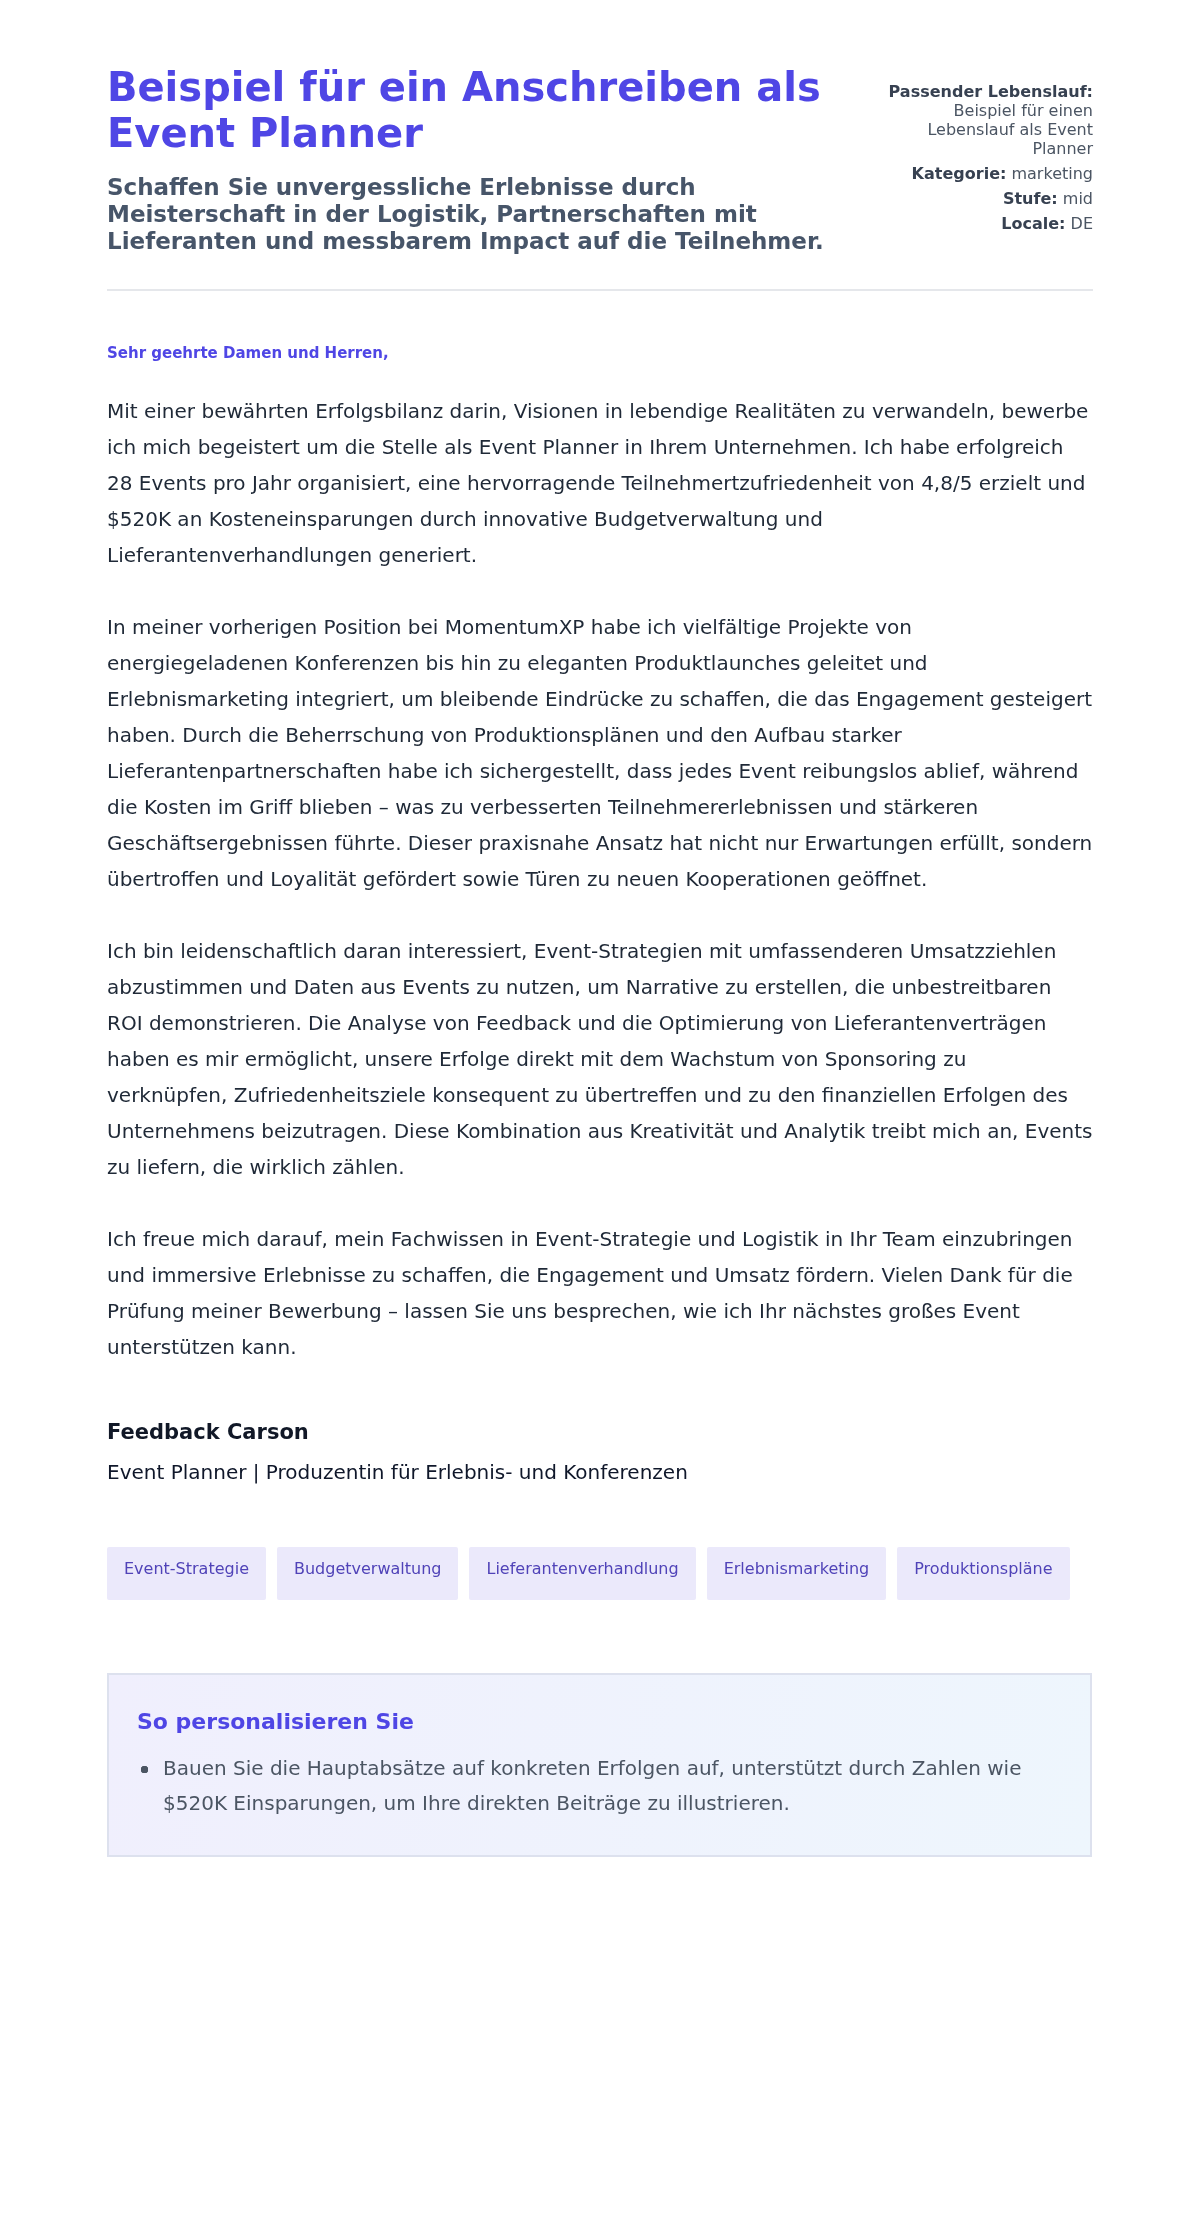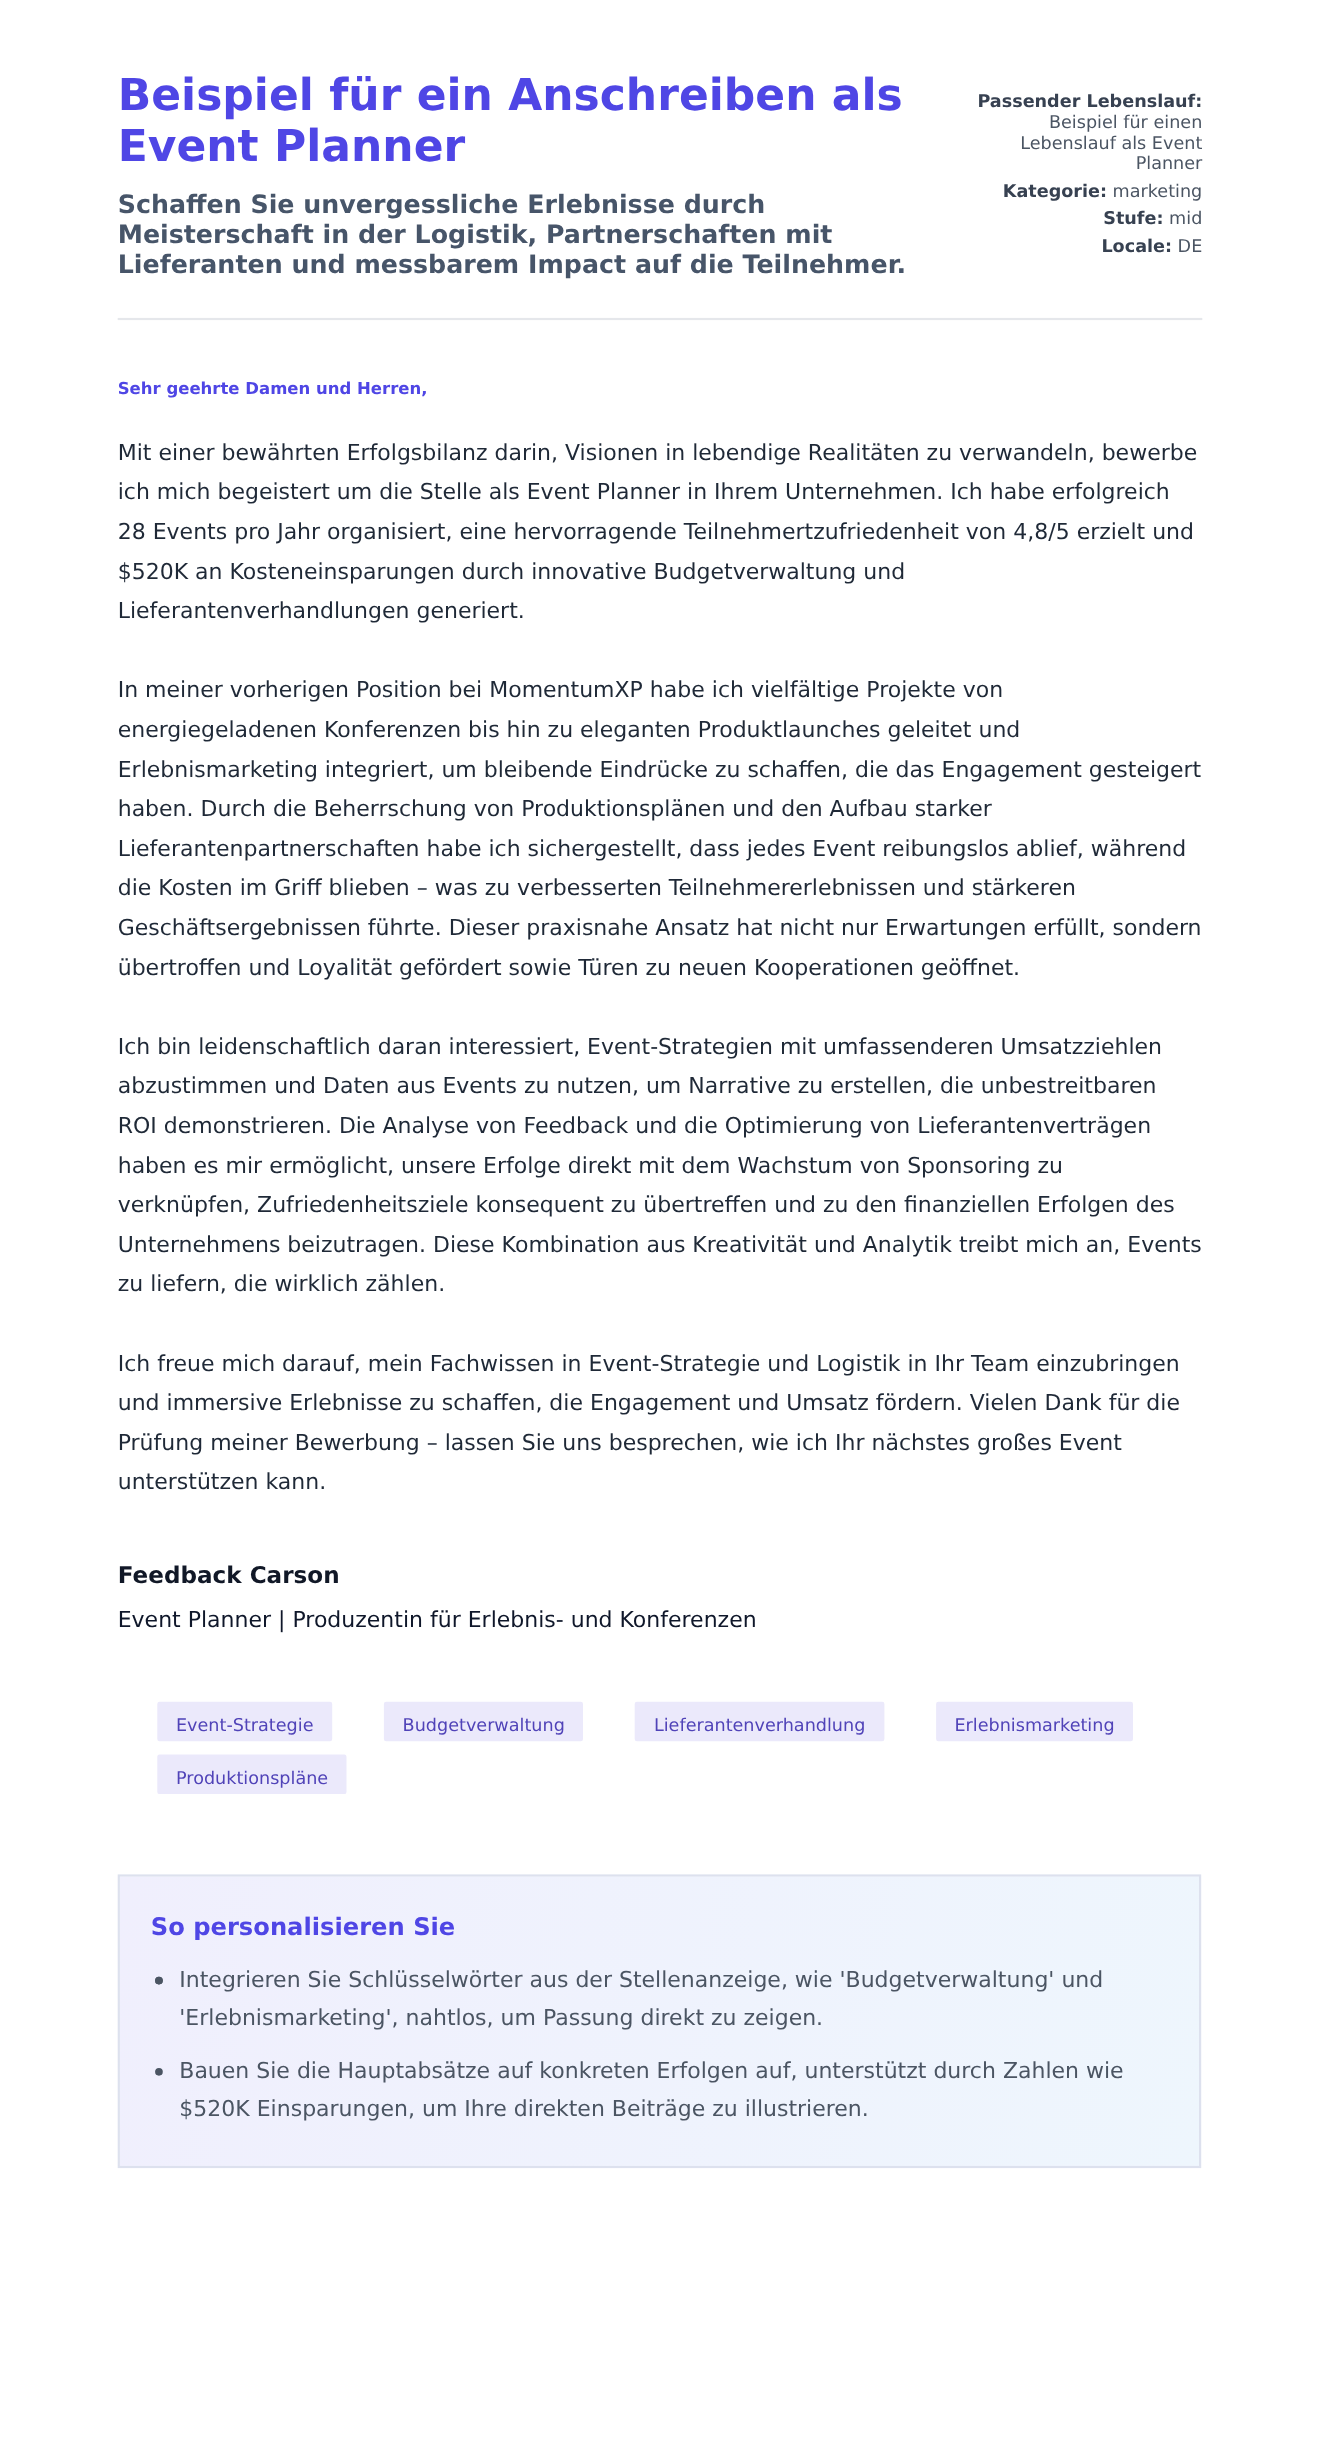--- a/index.html
+++ b/index.html
@@ -80,23 +80,22 @@
       flex-wrap: wrap;
       gap: 12px 11px;
       width: 985px;
     }
     .tag {
       background: #ebe9fb;
       color: #5043b8;
       font-size: 16px;
       line-height: 20px;
       padding: 12px 17px;
-      height: 36px;
+      height: 53px;
       border-radius: 2px;
-      margin-left: 36px;
     }
     .tips {
       margin-top: 73px;
       width: 985px;
       border: 2px solid #dde1ee;
       background: linear-gradient(100deg, #f0effd 0%, #eef6fd 100%);
       padding: 34px 30px 34px 28px;
     }
     .tips-title {
       font-size: 22px;
@@ -180,21 +179,20 @@
   </div>
 
   <section class="tips">
     <h3 class="tips-title">So personalisieren Sie</h3>
     <ul class="tips-list">
       <li>
         <span class="bullet"></span>
       </li>
       <li>
         <span class="bullet"></span>
-        <span>Integrieren Sie Schlüsselwörter aus der Stellenanzeige, wie 'Budgetverwaltung' und 'Erlebnismarketing', nahtlos, um Passung direkt zu zeigen.</span>
       </li>
       <li>
         <span class="bullet"></span>
         <span>Bauen Sie die Hauptabsätze auf konkreten Erfolgen auf, unterstützt durch Zahlen wie $520K Einsparungen, um Ihre direkten Beiträge zu illustrieren.</span>
       </li>
     </ul>
   </section>
 
 </div>
 

